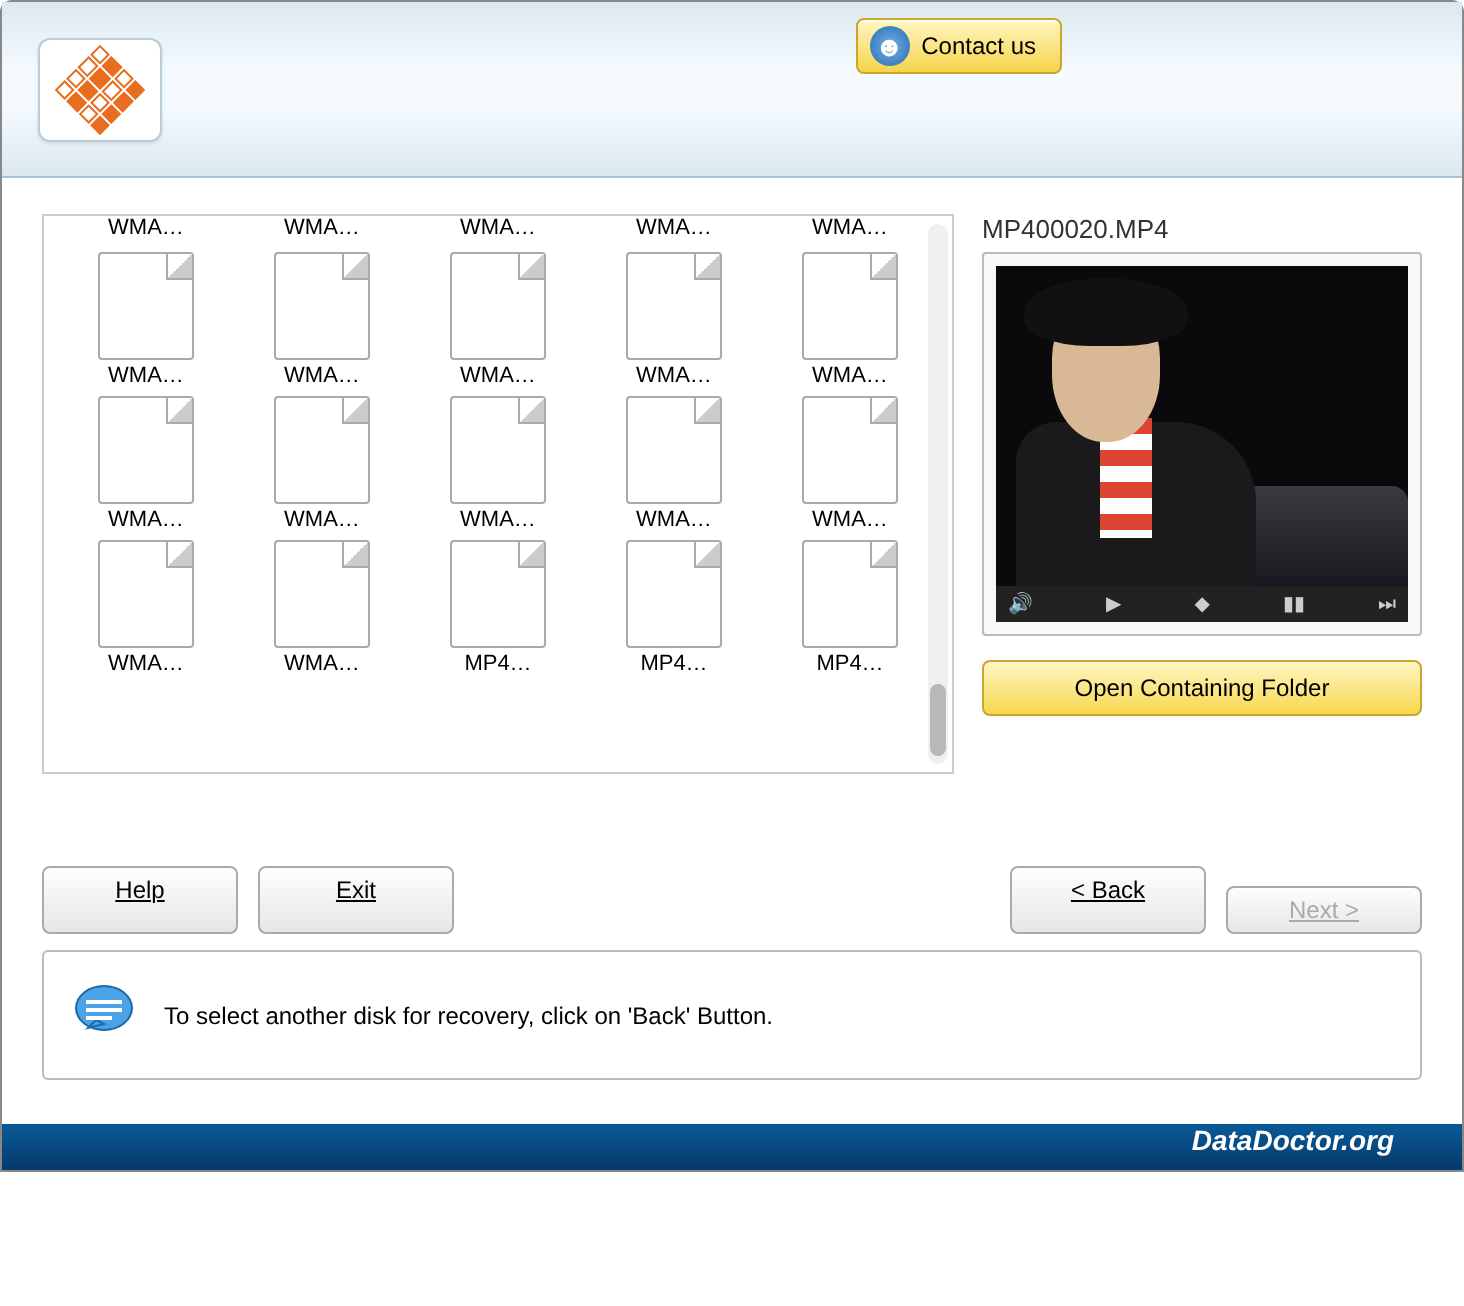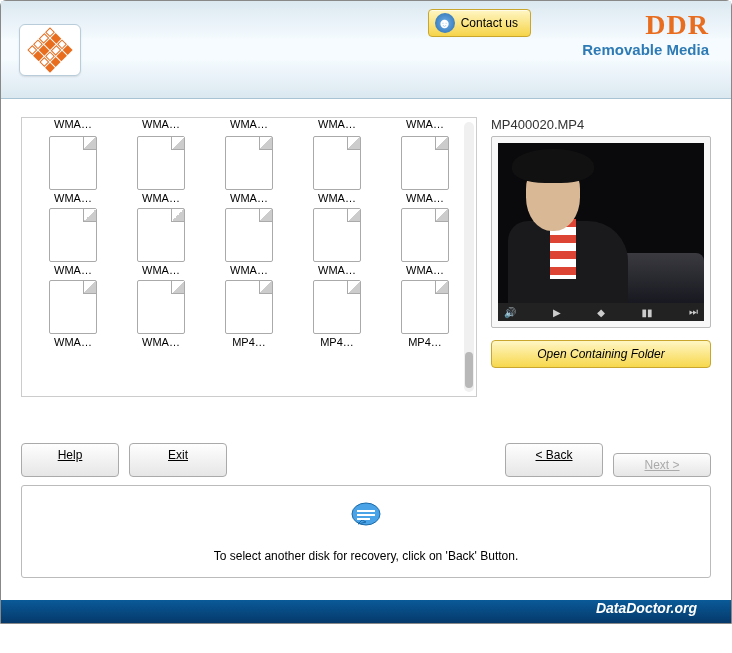--- a/index.html
+++ b/index.html
@@ -5,21 +5,21 @@
 * { box-sizing: border-box; margin: 0; padding: 0; }
 body { font-family: "Lucida Grande", Arial, sans-serif; font-size: 12px; background: #fff; }
 .window { width: 732px; border: 1px solid #888; border-radius: 6px 6px 0 0; background: #fff; }
 .titlebar { height: 22px; background: linear-gradient(#f8f8f8, #d8d8d8); border-bottom: 1px solid #aaa; border-radius: 6px 6px 0 0; display: flex; align-items: center; padding: 0 8px; position: relative; }
 .traffic { display: flex; gap: 6px; }
 .dot { width: 12px; height: 12px; border-radius: 50%; border: 1px solid rgba(0,0,0,0.2); }
 .dot.red { background: radial-gradient(circle at 30% 30%, #ff8a80, #e53935); }
 .dot.yel { background: radial-gradient(circle at 30% 30%, #ffe082, #fbc02d); }
 .dot.grn { background: radial-gradient(circle at 30% 30%, #c5e1a5, #7cb342); }
 .title { position: absolute; left: 0; right: 0; text-align: center; font-size: 12px; color: #333; }
-.header-band { height: 98px; background: linear-gradient(#dbe8f0, #f5fbff 40%, #f5fbff 60%, #dbe8f0); border-bottom: 1px solid #a7c3d4; display: flex; align-items: center; padding: 0 18px; position: relative; }
+.header-band { height: 88px; background: linear-gradient(#dbe8f0, #f5fbff 40%, #f5fbff 60%, #dbe8f0); border-bottom: 1px solid #a7c3d4; display: flex; align-items: center; padding: 0 18px; position: relative; }
 .logo-box { width: 62px; height: 52px; background: #fff; border: 1px solid #b8cdd9; border-radius: 6px; display: flex; align-items: center; justify-content: center; box-shadow: 0 1px 2px rgba(0,0,0,0.1); }
 .logo-grid { width: 32px; height: 32px; display: grid; grid-template-columns: repeat(4,1fr); grid-template-rows: repeat(4,1fr); gap: 1px; transform: rotate(45deg); }
 .logo-grid span { background: #e86d1f; }
 .logo-grid span:nth-child(odd){ background:#fff; border:1px solid #e86d1f;}
 .contact-btn { position: absolute; right: 200px; top: 8px; background: linear-gradient(#fff6c4, #f6d44a); border: 1px solid #c9a72e; border-radius: 4px; padding: 3px 12px 3px 6px; display: flex; align-items: center; gap: 6px; font-size: 12px; cursor: pointer; box-shadow: inset 0 1px 0 rgba(255,255,255,0.6); }
 .contact-icon { width: 20px; height: 20px; border-radius: 50%; background: radial-gradient(#6fb0e8,#2a6db0); display:flex; align-items:center; justify-content:center; }
 .contact-icon::after{content:"☻"; color:#fff; font-size:14px;}
 .brand { position: absolute; right: 22px; top: 8px; text-align: right; }
 .brand-ddr { font-size: 28px; font-weight: bold; color: #e86d1f; font-family: Georgia, serif; letter-spacing: 1px; }
 .brand-sub { font-size: 15px; color: #2d7ab5; font-weight: bold; }
@@ -38,26 +38,26 @@
 .preview-pane { width: 220px; display: flex; flex-direction: column; }
 .preview-label { font-size: 13px; color: #333; margin-bottom: 4px; }
 .preview-box { border: 1px solid #bbb; background: #f8f8f8; padding:6px; border-radius:2px;}
 .preview-img { width: 100%; height: 160px; background: #0a0a0c; position: relative; overflow:hidden;}
 .face { position:absolute; left:28px; top:18px; width:54px; height:70px; background:#d9b896; border-radius:40% 40% 48% 48%; }
 .hat { position:absolute; left:14px; top:6px; width:82px; height:34px; background:#111; border-radius:50% 50% 40% 40%; }
 .body { position:absolute; left:10px; top:78px; width:120px; height:90px; background:#1a1a1c; border-radius:20px 40px 0 0;}
 .scarf { position:absolute; left:52px; top:76px; width:26px; height:60px; background: repeating-linear-gradient(#d43 0 8px,#fff 8px 16px);}
 .car { position:absolute; right:0; bottom:0; width:140px; height:50px; background: linear-gradient(#3a3a40,#181820); border-radius:18px 8px 0 0;}
 .controls { height: 18px; background:#222; display:flex; align-items:center; justify-content:space-between; padding:0 6px; color:#ccc; font-size:10px;}
-.open-folder-btn { margin-top: 12px; background: linear-gradient(#fff6c4, #f7d84d); border: 1px solid #c9a72e; border-radius: 4px; padding: 6px 0; text-align: center; font-size: 12px; cursor: pointer; font-style: italic; }
+.open-folder-btn { margin-top: 12px; background: linear-gradient(#fff6c4, #f7d84d); border: 1px solid #c9a72e; border-radius: 4px; padding: 6px 0; text-align: center; font-size: 12px; cursor: pointer; }
 .bottom-row { margin-top: 46px; display: flex; gap: 10px; }
 .btn { background: linear-gradient(#fefefe,#e6e6e6); border: 1px solid #aaa; border-radius: 4px; padding: 4px 0; width: 98px; text-align: center; font-size: 12px; cursor: pointer; text-decoration: underline; }
 .btn.disabled { color: #aaa; cursor: default; margin-top: 10px; }
 .spacer { flex: 1; }
-.hint-box { margin-top: 8px; border: 1px solid #bbb; border-radius: 3px; padding: 14px 14px; display: flex; align-items: center; gap: 14px; flex-direction: column; }
+.hint-box { margin-top: 8px; border: 1px solid #bbb; border-radius: 3px; padding: 14px 14px; display: flex; align-items: center; gap: 14px; }
 .chat-icon svg { width: 32px; height: 32px; }
 .footer-bar { margin-top: 14px; height: 23px; background: linear-gradient(#0a5a98,#05396b); display: flex; justify-content: flex-end; align-items: flex-start; padding-right: 34px; }
 .footer-bar span { color: #fff; font-size: 14px; font-style: italic; font-weight: bold; }
 </style>
 </head>
 <body>
 
 <div class="window">
 
   <div class="header-band">
@@ -77,24 +77,20 @@
           <span></span>
         <span></span>
           <span></span>
           <span></span>
           <span></span>
       </div>
     </div>
     <div class="contact-btn">
       <span class="contact-icon"></span>
       <span>Contact us</span>
-    </div>
-    <div class="brand">
-      <div class="brand-ddr">DDR</div>
-      <div class="brand-sub">Removable Media</div>
     </div>
   </div>
 
   <div class="content">
     <div class="main-row">
       <div class="file-pane">
         <div class="toprow">
           <span>WMA…</span>
           <span>WMA…</span>
           <span>WMA…</span>

